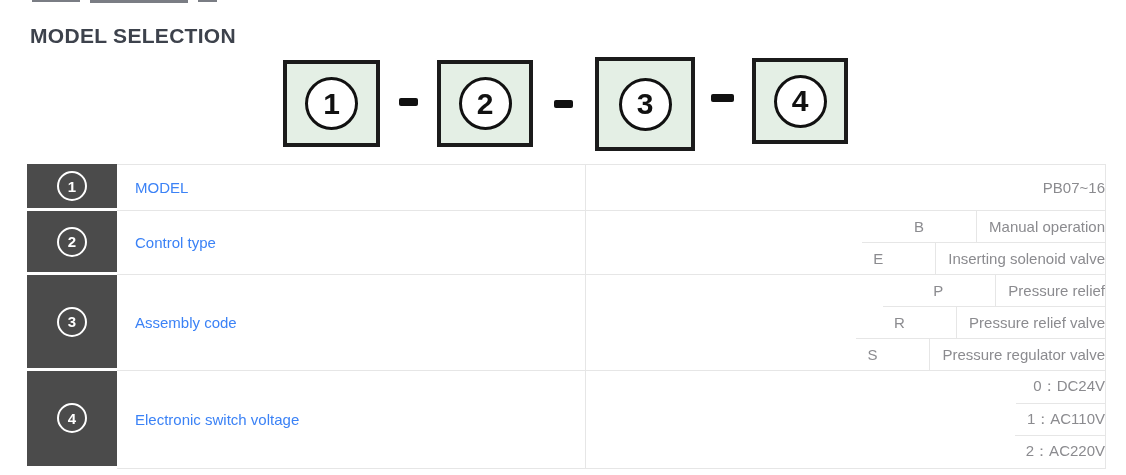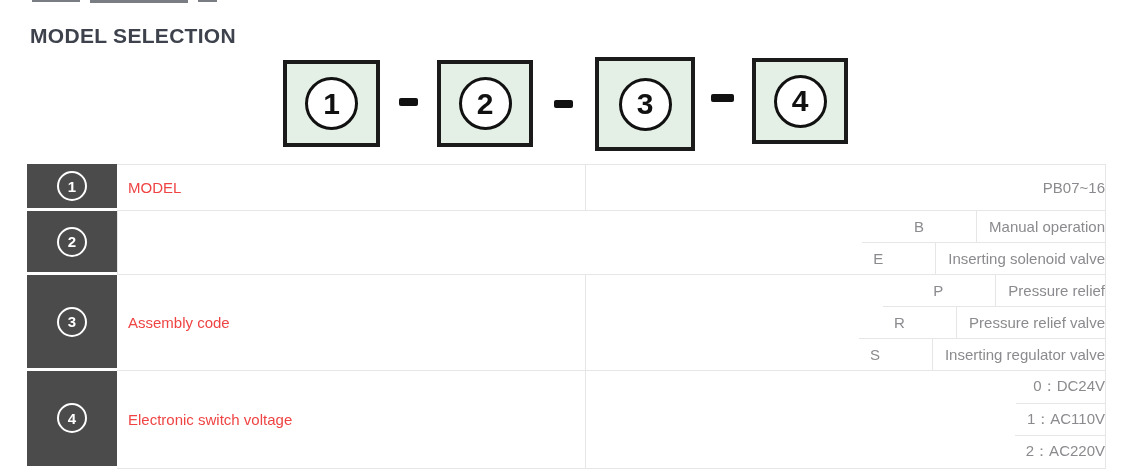--- a/index.html
+++ b/index.html
@@ -49,23 +49,23 @@
     width:26px;height:26px;border:2px solid #fff;border-radius:50%;
     color:#fff;font-size:15px;font-weight:700;
     display:flex;align-items:center;justify-content:center;
   }
   .row-body{
     flex:1;display:flex;
     border-bottom:1px solid #e6e6e6;border-right:1px solid #e6e6e6;
   }
   .trow:first-child .row-body{border-top:1px solid #e6e6e6;}
   .label-cell{
-    flex:0 0 468px;width:468px;box-sizing:border-box;padding-left:11px;
+    flex:0 0 468px;width:468px;box-sizing:border-box;padding-left:18px;
     display:flex;align-items:center;
-    color:#ef4444;font-size:15px;
+    color:#3b82f6;font-size:15px;
   }
   .values{flex:1;display:flex;flex-direction:column;border-left:1px solid #e6e6e6;align-items:flex-end;}
   .entry{display:flex;align-items:center;height:31px;color:#8b8b8f;font-size:15px;}
   .entry + .entry{border-top:1px solid #e6e6e6;}
   .trow.r0 .entry{height:45px;}
   .trow.r3 .entry{height:31.5px;}
   .entry.merged{padding-left:11px;}
   .code-cell{
     flex:0 0 74px;width:74px;box-sizing:border-box;padding-left:11px;
     border-right:1px solid #e6e6e6;align-self:stretch;
@@ -110,20 +110,21 @@
         <div class="values">
           <div class="entry merged">PB07~16</div>
         </div>
       </div>
     </div>
     <div class="trow r1">
       <div class="num-cell">
         <span class="ncircle">2</span>
       </div>
       <div class="row-body">
+        <div class="label-cell">Control type</div>
         <div class="values">
           <div class="entry">
             <div class="code-cell">B</div>
             <div class="desc-cell">Manual operation</div>
           </div>
           <div class="entry">
             <div class="code-cell">E</div>
             <div class="desc-cell">Inserting solenoid valve</div>
           </div>
         </div>
@@ -139,21 +140,21 @@
           <div class="entry">
             <div class="code-cell">P</div>
             <div class="desc-cell">Pressure relief</div>
           </div>
           <div class="entry">
             <div class="code-cell">R</div>
             <div class="desc-cell">Pressure relief valve</div>
           </div>
           <div class="entry">
             <div class="code-cell">S</div>
-            <div class="desc-cell">Inserting regulator valve</div>
+            <div class="desc-cell">Pressure regulator valve</div>
           </div>
         </div>
       </div>
     </div>
     <div class="trow r3">
       <div class="num-cell">
         <span class="ncircle">4</span>
       </div>
       <div class="row-body">
         <div class="label-cell">Electronic switch voltage</div>

